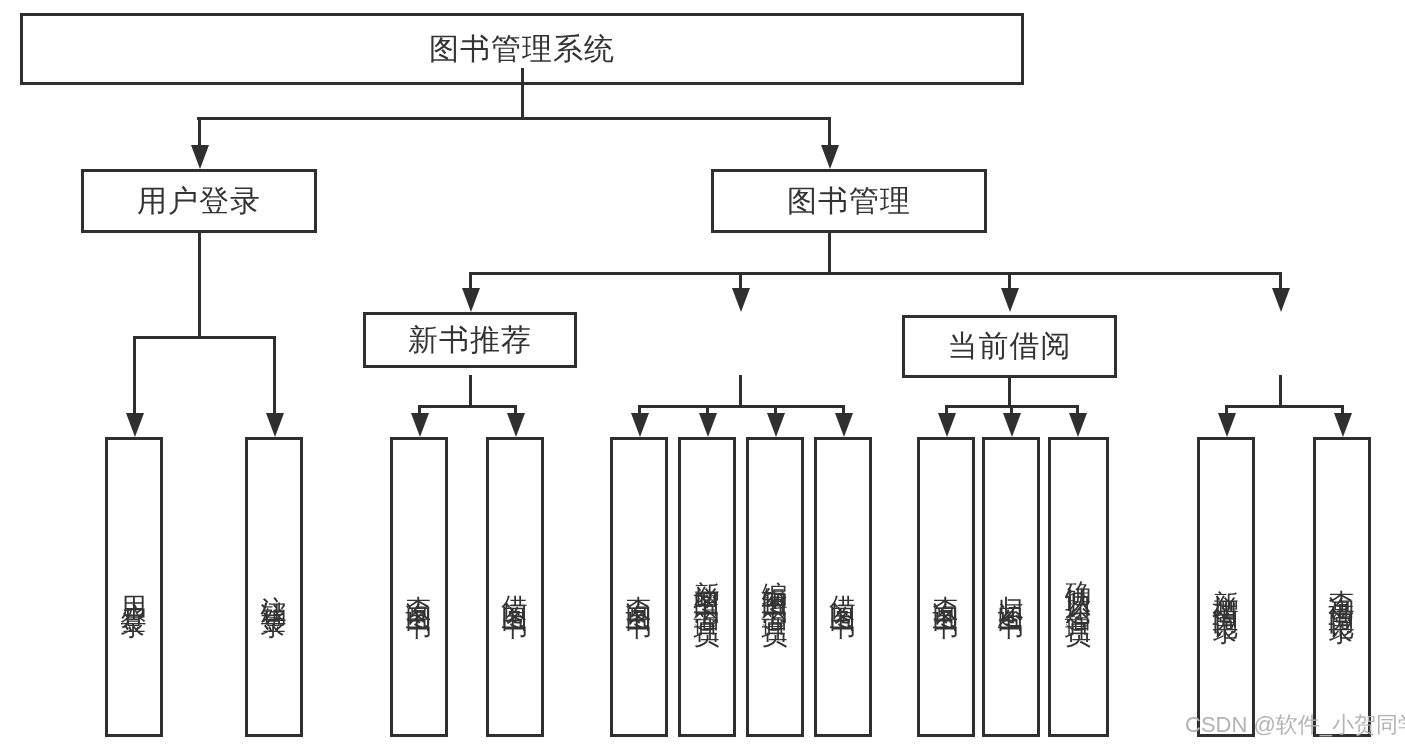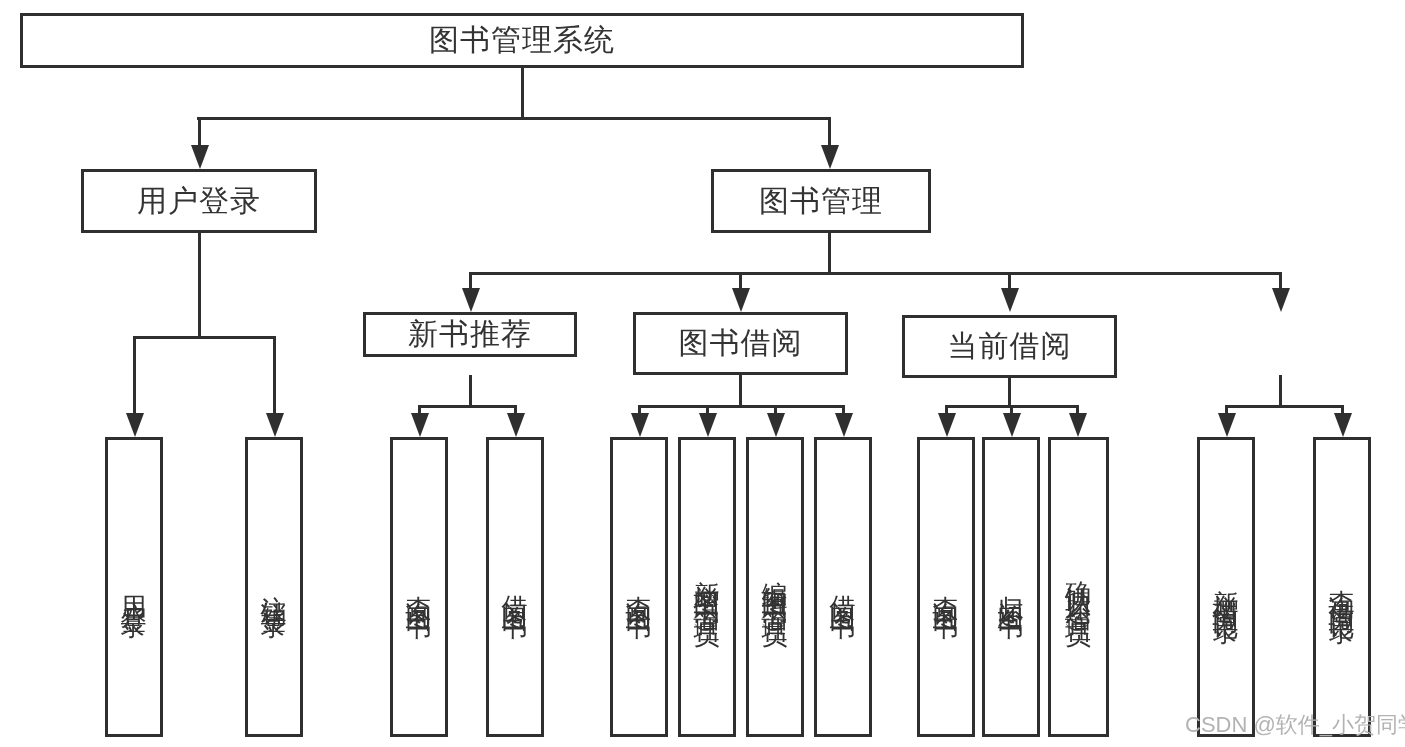--- a/index.html
+++ b/index.html
@@ -68,35 +68,35 @@
     color: #b3b3b3;
     white-space: nowrap;
     z-index: 5;
   }
 </style>
 </head>
 <body>
 
 <div id="stage">
 
-  <div class="hbox" style="left:20px; top:13px; width:1004px; height:55px;justify-content:center;">
+  <div class="hbox" style="left:20px; top:13px; width:1004px; height:72px;justify-content:center;">
     <span>图书管理系统</span>
   </div>
 
   <div class="lv" style="left:521px; top:68px; height:49px;"></div>
   <div class="lh" style="left:197px; top:117px; width:634px;"></div>
   <div class="lv" style="left:198px; top:117px; height:32px;"></div>
   <div class="arrow" style="left:191px; top:145px;"></div>
   <div class="lv" style="left:828px; top:117px; height:32px;"></div>
   <div class="arrow" style="left:821px; top:145px;"></div>
 
   <div class="hbox" style="left:81px; top:169px; width:236px; height:64px;">
     <span>用户登录</span>
   </div>
-  <div class="hbox" style="left:711px; top:169px; width:220px; height:64px;">
+  <div class="hbox" style="left:711px; top:169px; width:276px; height:64px;">
     <span>图书管理</span>
   </div>
 
   <div class="lv" style="left:198px; top:233px; height:103px;"></div>
   <div class="lh" style="left:133px; top:336px; width:143px;"></div>
   <div class="lv" style="left:133px; top:336px; height:79px;"></div>
   <div class="arrow" style="left:126px; top:413px;"></div>
   <div class="lv" style="left:273px; top:336px; height:79px;"></div>
   <div class="arrow" style="left:266px; top:413px;"></div>
 
@@ -104,25 +104,22 @@
   <div class="lh" style="left:469px; top:272px; width:812px;"></div>
   <div class="lv" style="left:469px; top:272px; height:20px;"></div>
   <div class="arrow" style="left:462px; top:288px;"></div>
   <div class="lv" style="left:739px; top:272px; height:20px;"></div>
   <div class="arrow" style="left:732px; top:288px;"></div>
   <div class="lv" style="left:1008px; top:272px; height:20px;"></div>
   <div class="arrow" style="left:1001px; top:288px;"></div>
   <div class="lv" style="left:1279px; top:272px; height:20px;"></div>
   <div class="arrow" style="left:1272px; top:288px;"></div>
 
-  <div class="hbox" style="left:363px; top:312px; width:214px; height:45px;">
+  <div class="hbox" style="left:363px; top:312px; width:214px; height:56px;">
     <span>新书推荐</span>
-  </div>
-  <div class="hbox" style="left:633px; top:312px; width:215px; height:63px;">
-    <span>图书借阅</span>
   </div>
   <div class="hbox" style="left:902px; top:315px; width:215px; height:63px;">
     <span>当前借阅</span>
   </div>
 
   <div class="lv" style="left:469px; top:375px; height:30px;"></div>
   <div class="lh" style="left:418px; top:405px; width:98px;"></div>
   <div class="lv" style="left:418px; top:405px; height:10px;"></div>
   <div class="arrow" style="left:411px; top:413px;"></div>
   <div class="lv" style="left:514px; top:405px; height:10px;"></div>

